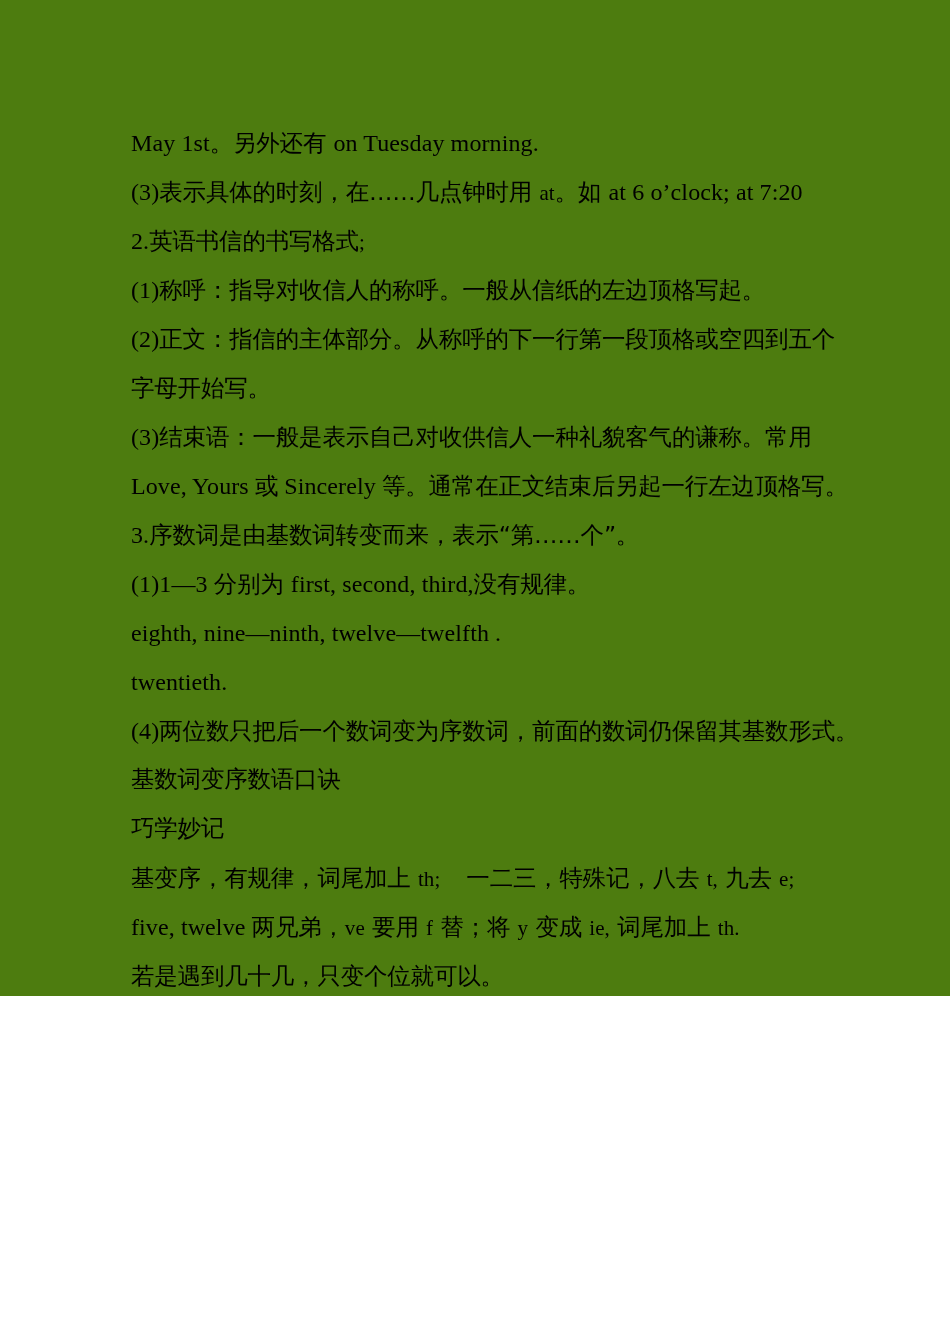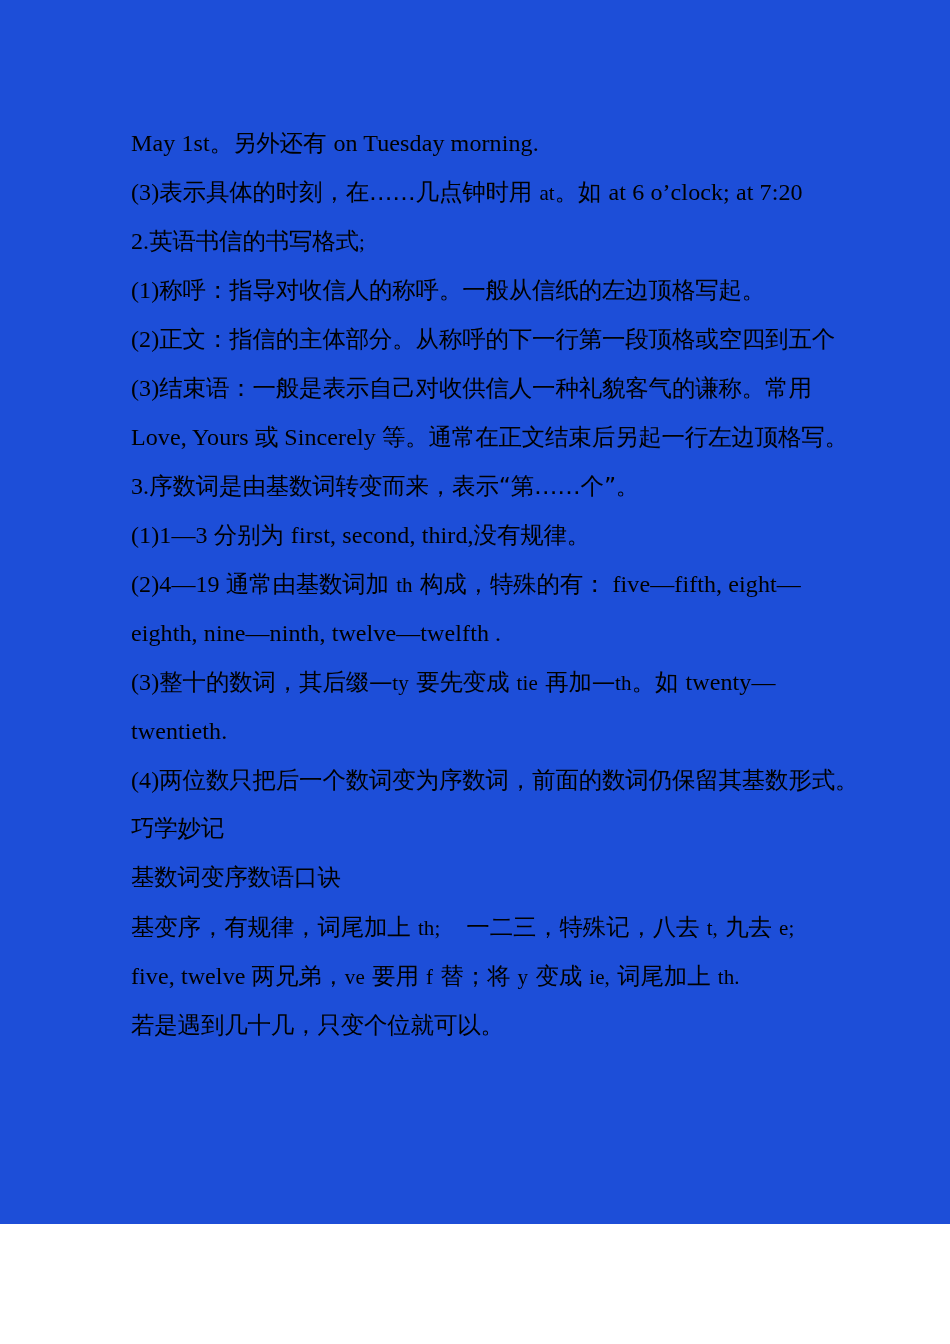--- a/index.html
+++ b/index.html
@@ -16,22 +16,22 @@
     font-family: "Liberation Serif", "DejaVu Serif", serif;
     color: #000000;
     -webkit-font-smoothing: antialiased;
   }
 
   .page {
     position: absolute;
     left: 0;
     top: 0;
     width: 950px;
-    height: 1224px;
-    background: #1d4ed8;
+    height: 996px;
+    background: #4d7c0f;
   }
 
   .doc-body {
     position: absolute;
     left: 131px;
     top: 118px;
     width: 700px;
   }
 
   
@@ -75,29 +75,28 @@
 <body>
 
 <div class="page">
   <div class="doc-body">
 
     <div class="line"><span class="en">May 1st</span><span class="cn">。另外还有 </span><span class="en">on Tuesday morning.</span></div>
     <div class="line"><span class="en">(3)</span><span class="cn">表示具体的时刻，在……几点钟时用 </span><span class="en-sm">at</span><span class="cn">。如 </span><span class="en">at 6 o’clock; at 7:20</span></div>
     <div class="line"><span class="en">2.</span><span class="cn">英语书信的书写格式</span><span class="en-sm">;</span></div>
     <div class="line"><span class="en">(1)</span><span class="cn">称呼：指导对收信人的称呼。一般从信纸的左边顶格写起。</span></div>
     <div class="line"><span class="en">(2)</span><span class="cn">正文：指信的主体部分。从称呼的下一行第一段顶格或空四到五个</span></div>
+    <div class="line"><span class="cn">字母开始写。</span></div>
     <div class="line"><span class="en">(3)</span><span class="cn">结束语：一般是表示自己对收供信人一种礼貌客气的谦称。常用</span></div>
     <div class="line"><span class="en">Love, Yours </span><span class="cn">或</span><span class="en"> Sincerely </span><span class="cn">等。通常在正文结束后另起一行左边顶格写。</span></div>
     <div class="line"><span class="en">3.</span><span class="cn">序数词是由基数词转变而来，表示“第……个”。</span></div>
     <div class="line"><span class="en">(1)1—3 </span><span class="cn">分别为 </span><span class="en">first, second, third,</span><span class="cn">没有规律。</span></div>
-    <div class="line"><span class="en">(2)4—19 </span><span class="cn">通常由基数词加 </span><span class="en-sm">th</span><span class="cn"> 构成，特殊的有：</span><span class="en"> five—fifth, eight—</span></div>
     <div class="line"><span class="en">eighth, nine—ninth, twelve—twelfth .</span></div>
-    <div class="line"><span class="en">(3)</span><span class="cn">整十的数词，其后缀—</span><span class="en-sm">ty</span><span class="cn"> 要先变成 </span><span class="en-sm">tie</span><span class="cn"> 再加—</span><span class="en-sm">th</span><span class="cn">。如 </span><span class="en">twenty—</span></div>
     <div class="line"><span class="en">twentieth.</span></div>
     <div class="line"><span class="en">(4)</span><span class="cn">两位数只把后一个数词变为序数词，前面的数词仍保留其基数形式。</span></div>
+    <div class="line heading"><span class="cn">基数词变序数语口诀</span></div>
     <div class="line heading"><span class="cn">巧学妙记</span></div>
-    <div class="line heading"><span class="cn">基数词变序数语口诀</span></div>
     <div class="line"><span class="cn">基变序，有规律，词尾加上 </span><span class="en-sm">th;</span><span class="gap-wide"></span><span class="cn">一二三，特殊记，八去 </span><span class="en-sm">t,</span><span class="cn"> 九去 </span><span class="en-sm">e;</span></div>
     <div class="line"><span class="en">five, twelve </span><span class="cn">两兄弟，</span><span class="en-sm">ve</span><span class="cn"> 要用 </span><span class="en-sm">f</span><span class="cn"> 替；将 </span><span class="en-sm">y</span><span class="cn"> 变成 </span><span class="en-sm">ie,</span><span class="cn"> 词尾加上 </span><span class="en-sm">th.</span></div>
     <div class="line"><span class="cn">若是遇到几十几，只变个位就可以。</span></div>
 
   </div>
 </div>
 
 </body></html>

